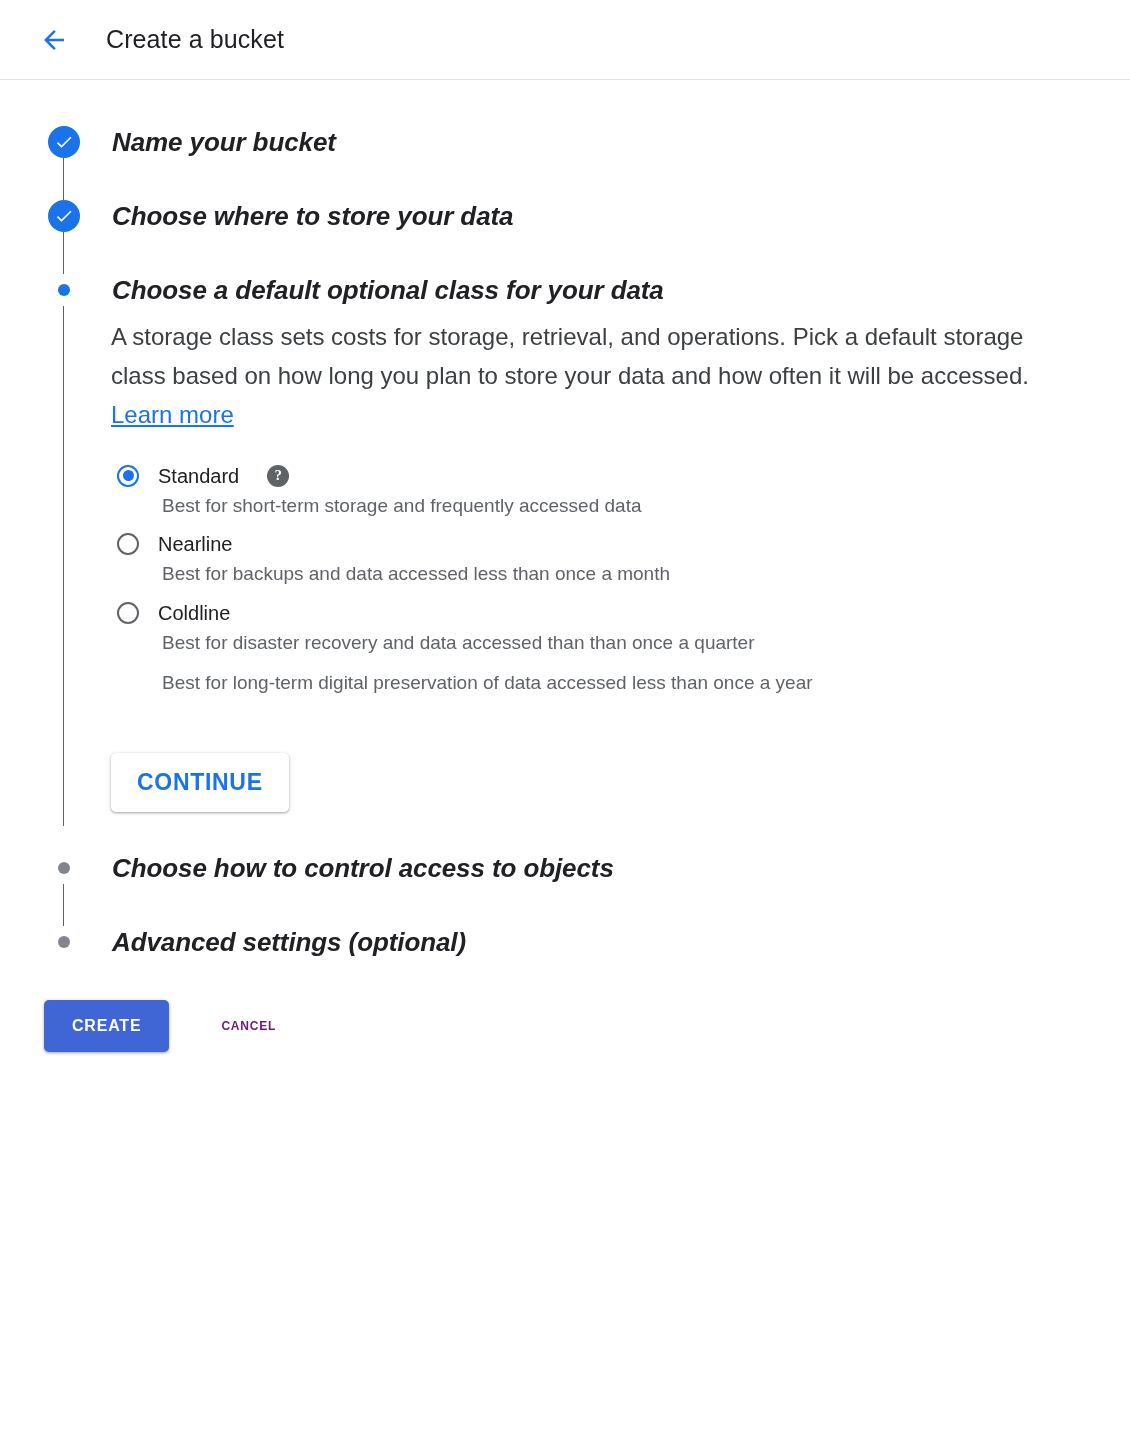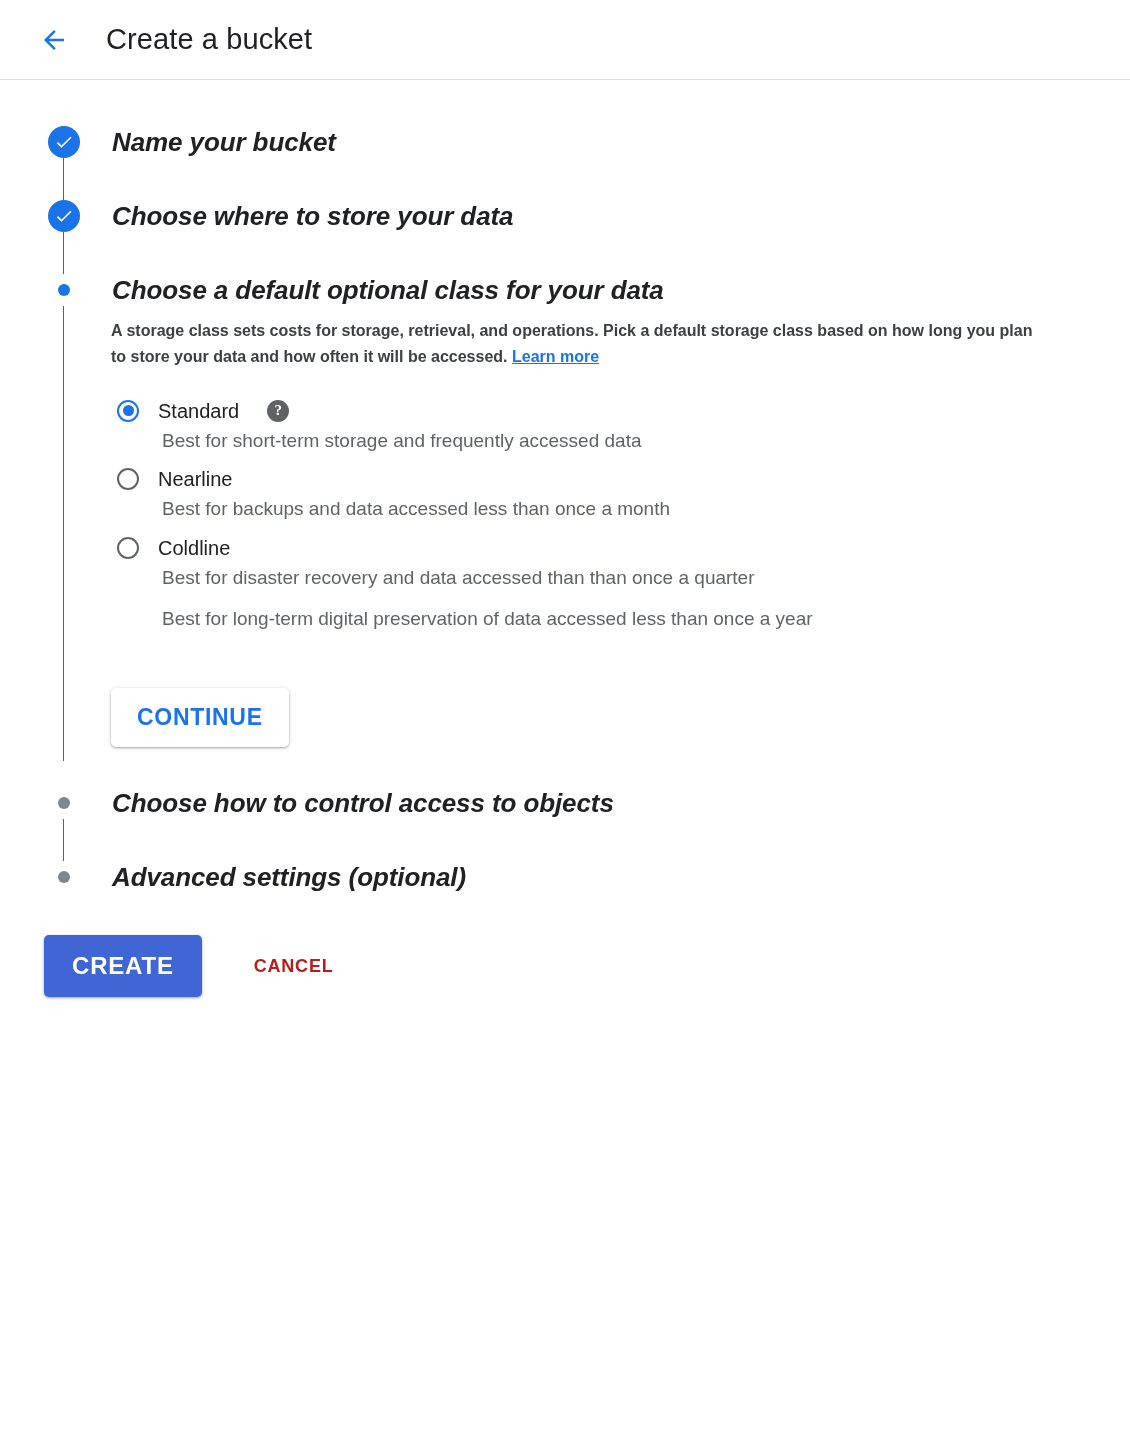--- a/index.html
+++ b/index.html
@@ -28,21 +28,21 @@
   .back-arrow {
     width: 48px;
     height: 48px;
     display: flex;
     align-items: center;
     justify-content: center;
     cursor: pointer;
     color: #1a73e8;
   }
   .header-title {
-    font-size: 29px;
+    font-size: 25px;
     font-weight: 400;
     color: #202124;
     margin-left: 28px;
     letter-spacing: 0.1px;
   }
 
   
   .stepper {
     padding: 46px 0 0 0;
     position: relative;
@@ -104,25 +104,25 @@
     margin-left: 63px;
     flex-shrink: 0;
   }
   .step-body-content {
     margin-left: 47px;
     padding-top: 12px;
     padding-bottom: 14px;
   }
 
   .desc {
-    font-size: 16px;
+    font-size: 24px;
     line-height: 1.62;
     color: #3c4043;
     max-width: 940px;
-    font-weight: 700;
+    font-weight: 400;
   }
   .learn-more {
     color: #1a73e8;
     text-decoration: underline;
     cursor: pointer;
   }
 
   
   .radio-list { margin-top: 30px; }
   .radio-item { margin-bottom: 14px; }
@@ -199,34 +199,34 @@
   
   .footer {
     display: flex;
     align-items: center;
     padding: 0 0 0 44px;
     margin-top: 42px;
   }
   .create-btn {
     background: #3f66d4;
     color: #fff;
-    font-size: 24px;
+    font-size: 16px;
     font-weight: 700;
     letter-spacing: 0.8px;
     padding: 17px 28px;
     border: none;
     border-radius: 5px;
     cursor: pointer;
     box-shadow: 0 1px 2px 0 rgba(60,64,67,.30), 0 1px 3px 1px rgba(60,64,67,.15);
     font-family: "Liberation Sans", sans-serif;
   }
   .cancel-btn {
     background: transparent;
-    color: #b91c1c;
-    font-size: 18px;
+    color: #701a75;
+    font-size: 12px;
     font-weight: 700;
     letter-spacing: 0.8px;
     padding: 17px 22px;
     border: none;
     margin-left: 30px;
     cursor: pointer;
     font-family: "Liberation Sans", sans-serif;
   }
 </style>
 </head>

